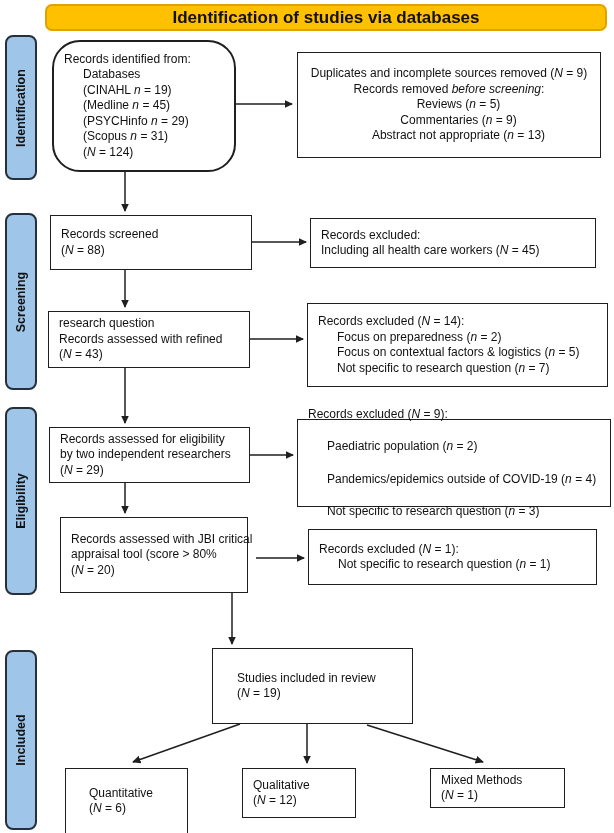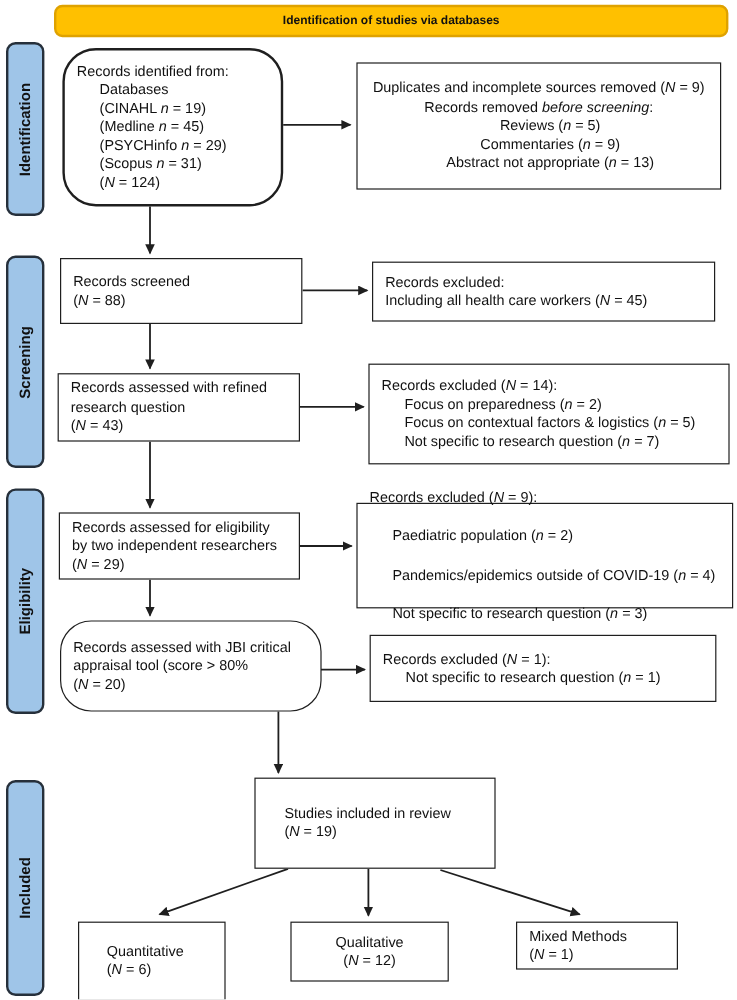--- a/index.html
+++ b/index.html
@@ -5,21 +5,21 @@
   html,body { margin:0; padding:0; background:#fff; }
   .canvas {
     position:relative; width:614px; height:833px; background:#ffffff;
     font-family:"Liberation Sans", sans-serif; color:#111; overflow:hidden;
   }
   .banner {
     position:absolute; left:45px; top:4px; width:562px; height:27px;
     background:var(--header-bg,#FFC000); border:2px solid var(--header-border,#DFA200);
     border-radius:7px; box-sizing:border-box;
     display:flex; align-items:center; justify-content:center;
-    font-weight:bold; font-size:10px; color:#111;
+    font-weight:bold; font-size:17px; color:#111;
   }
   .stage {
     position:absolute; left:5px; width:32px;
     background:var(--stage-bg,#9FC5E8); border:2px solid var(--stage-border,#26303B);
     border-radius:8px; box-sizing:border-box;
     display:flex; align-items:center; justify-content:center;
   }
   .stage span {
     transform:rotate(-90deg); white-space:nowrap;
     font-weight:bold; font-size:12.5px; color:#111;
@@ -89,32 +89,32 @@
     <div class="ln ind">(Scopus <i>n</i> = 31)</div>
     <div class="ln ind">(<i>N</i> = 124)</div>
   </div>
 
   <div class="box" style="left:50px; top:215px; width:202px; height:55px;">
     <div class="ln">Records screened</div>
     <div class="ln">(<i>N</i> = 88)</div>
   </div>
 
   <div class="box" style="left:48px; top:311px; width:202px; height:57px;">
+    <div class="ln">research question</div>
     <div class="ln">Records assessed with refined</div>
-    <div class="ln">research question</div>
     <div class="ln">(<i>N</i> = 43)</div>
   </div>
 
   <div class="box" style="left:49px; top:427px; width:201px; height:56px;">
     <div class="ln">Records assessed for eligibility</div>
     <div class="ln">by two independent researchers</div>
     <div class="ln">(<i>N</i> = 29)</div>
   </div>
 
-  <div class="box" style="left:50px; top:517px; width:218px; height:76px;border-radius:26px;">
+  <div class="box" style="left:60px; top:517px; width:188px; height:76px;">
     <div class="ln">Records assessed with JBI critical</div>
     <div class="ln">appraisal tool (score &gt; 80%</div>
     <div class="ln">(<i>N</i> = 20)</div>
   </div>
 
   <div class="box" style="left:297px; top:52px; width:304px; height:106px;align-items:center;">
     <div class="ln">Duplicates and incomplete sources removed (<i>N</i> = 9)</div>
     <div class="ln">Records removed <i>before screening</i>:</div>
     <div class="ln ind">Reviews (<i>n</i> = 5)</div>
     <div class="ln ind">Commentaries (<i>n</i> = 9)</div>
@@ -148,21 +148,21 @@
   <div class="box" style="left:212px; top:648px; width:201px; height:76px; padding-left:24px;">
     <div class="ln">Studies included in review</div>
     <div class="ln">(<i>N</i> = 19)</div>
   </div>
 
   <div class="box" style="left:65px; top:768px; width:123px; height:66px;padding-left:23px;">
     <div class="ln">Quantitative</div>
     <div class="ln">(<i>N</i> = 6)</div>
   </div>
 
-  <div class="box" style="left:242px; top:768px; width:132px; height:50px;text-align:center;">
+  <div class="box" style="left:242px; top:768px; width:114px; height:50px;">
     <div class="ln">Qualitative</div>
     <div class="ln">(<i>N</i> = 12)</div>
   </div>
 
   <div class="box" style="left:430px; top:768px; width:135px; height:40px;">
     <div class="ln">Mixed Methods</div>
     <div class="ln">(<i>N</i> = 1)</div>
   </div>
 
 </div>

